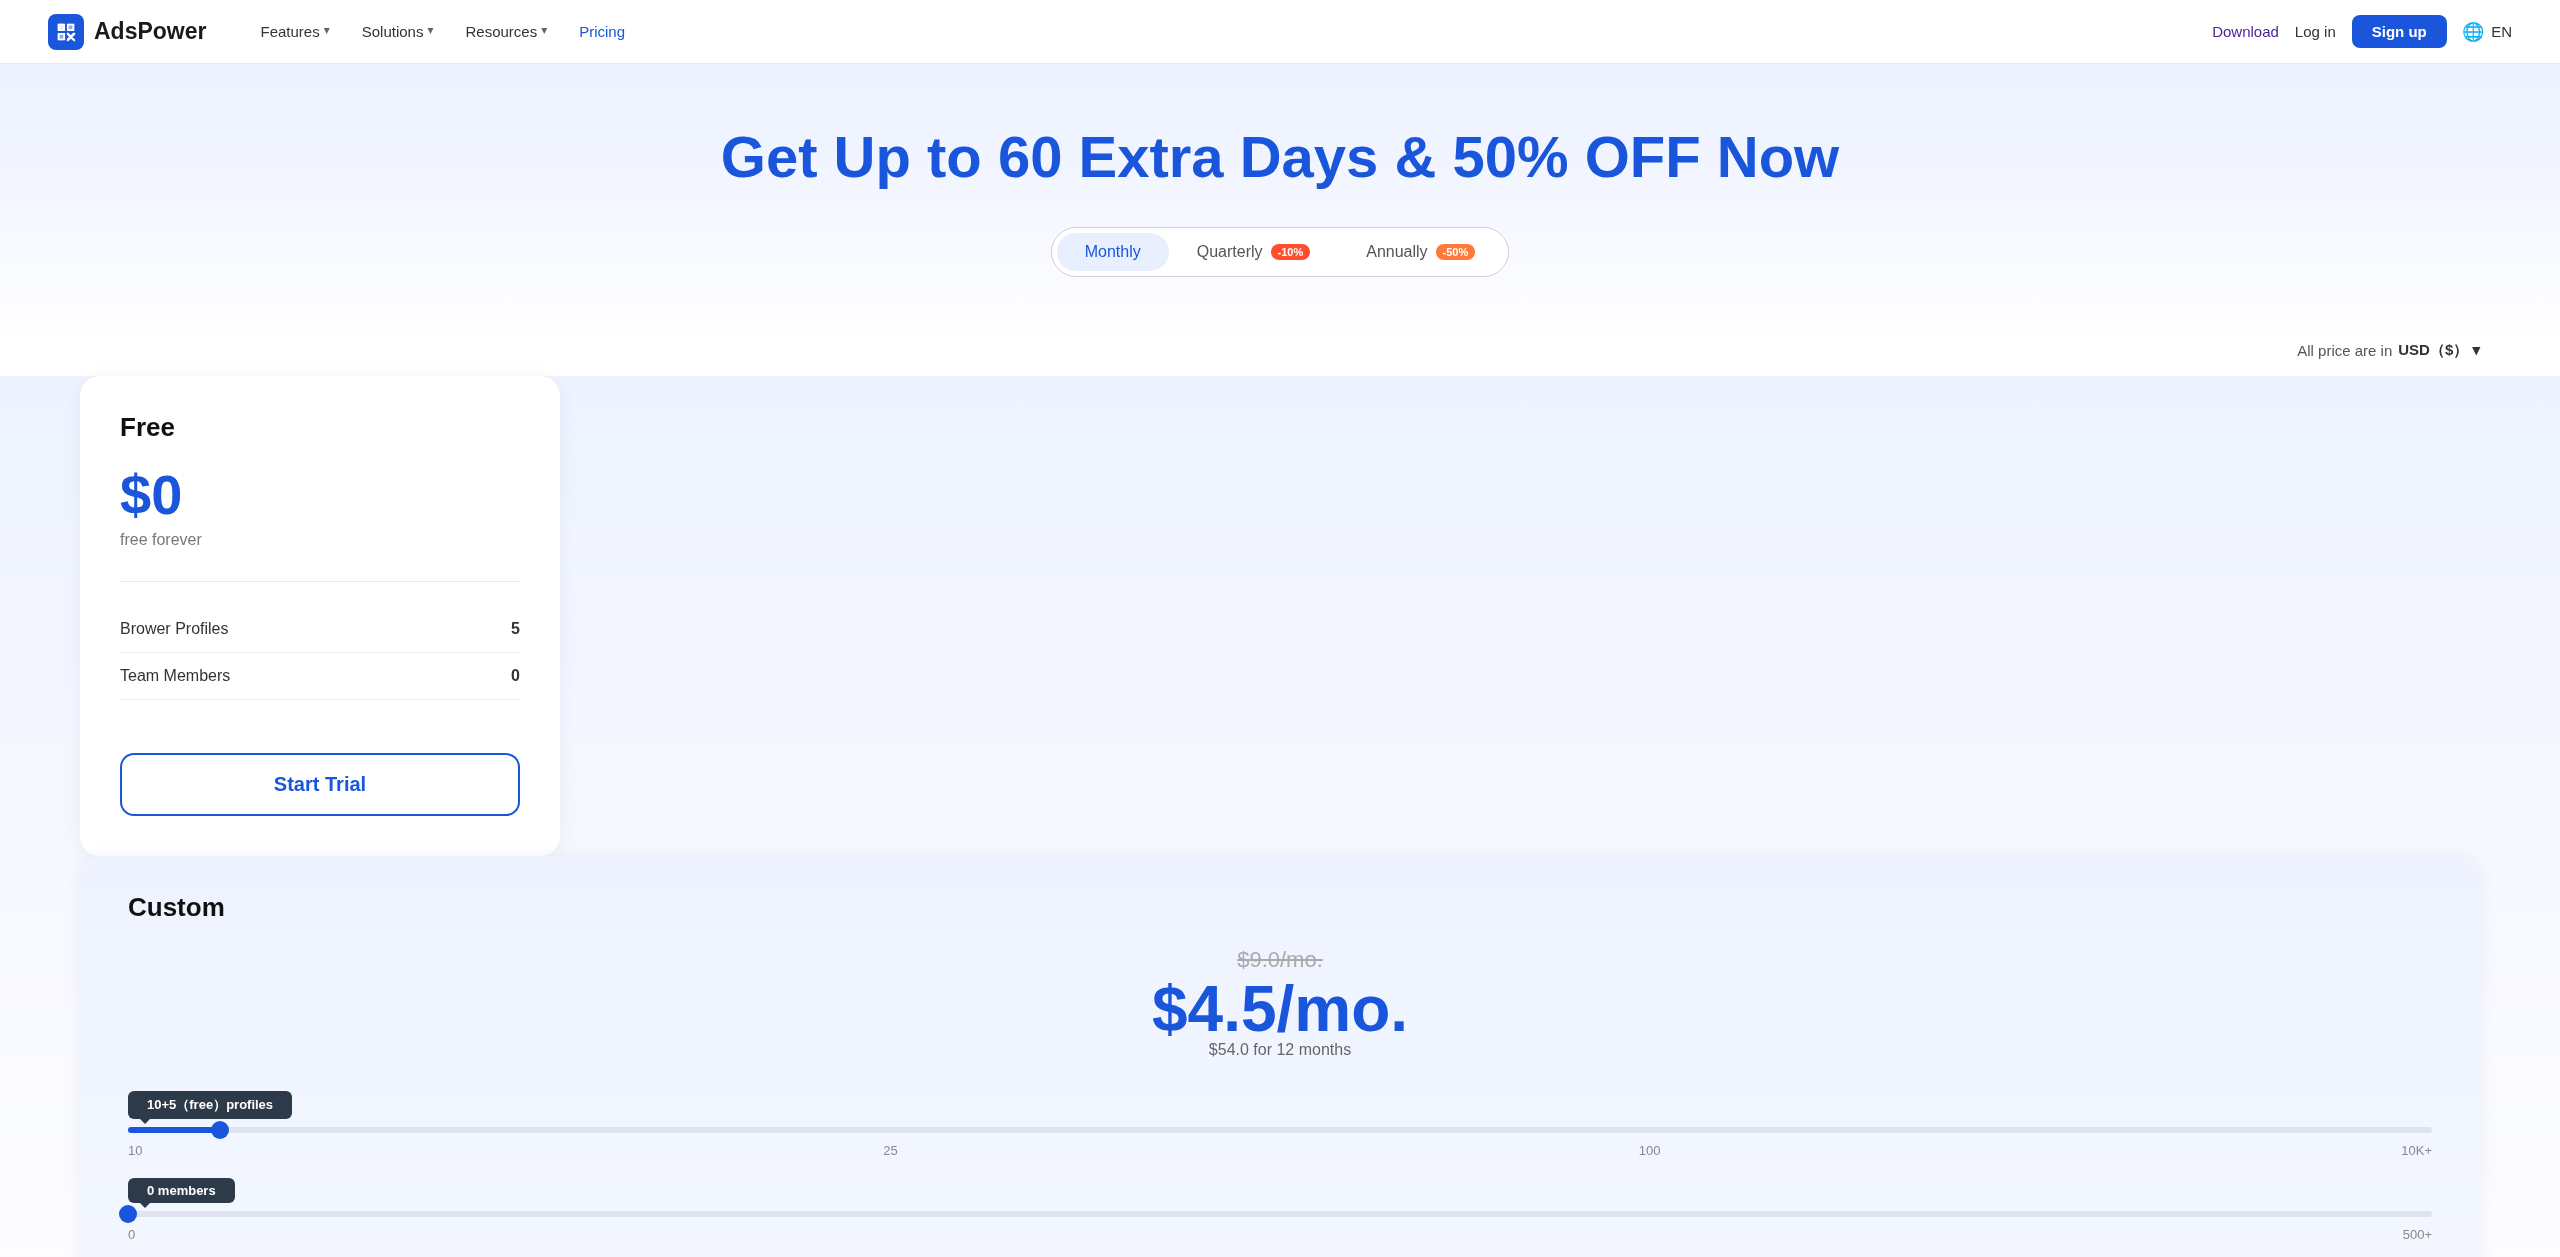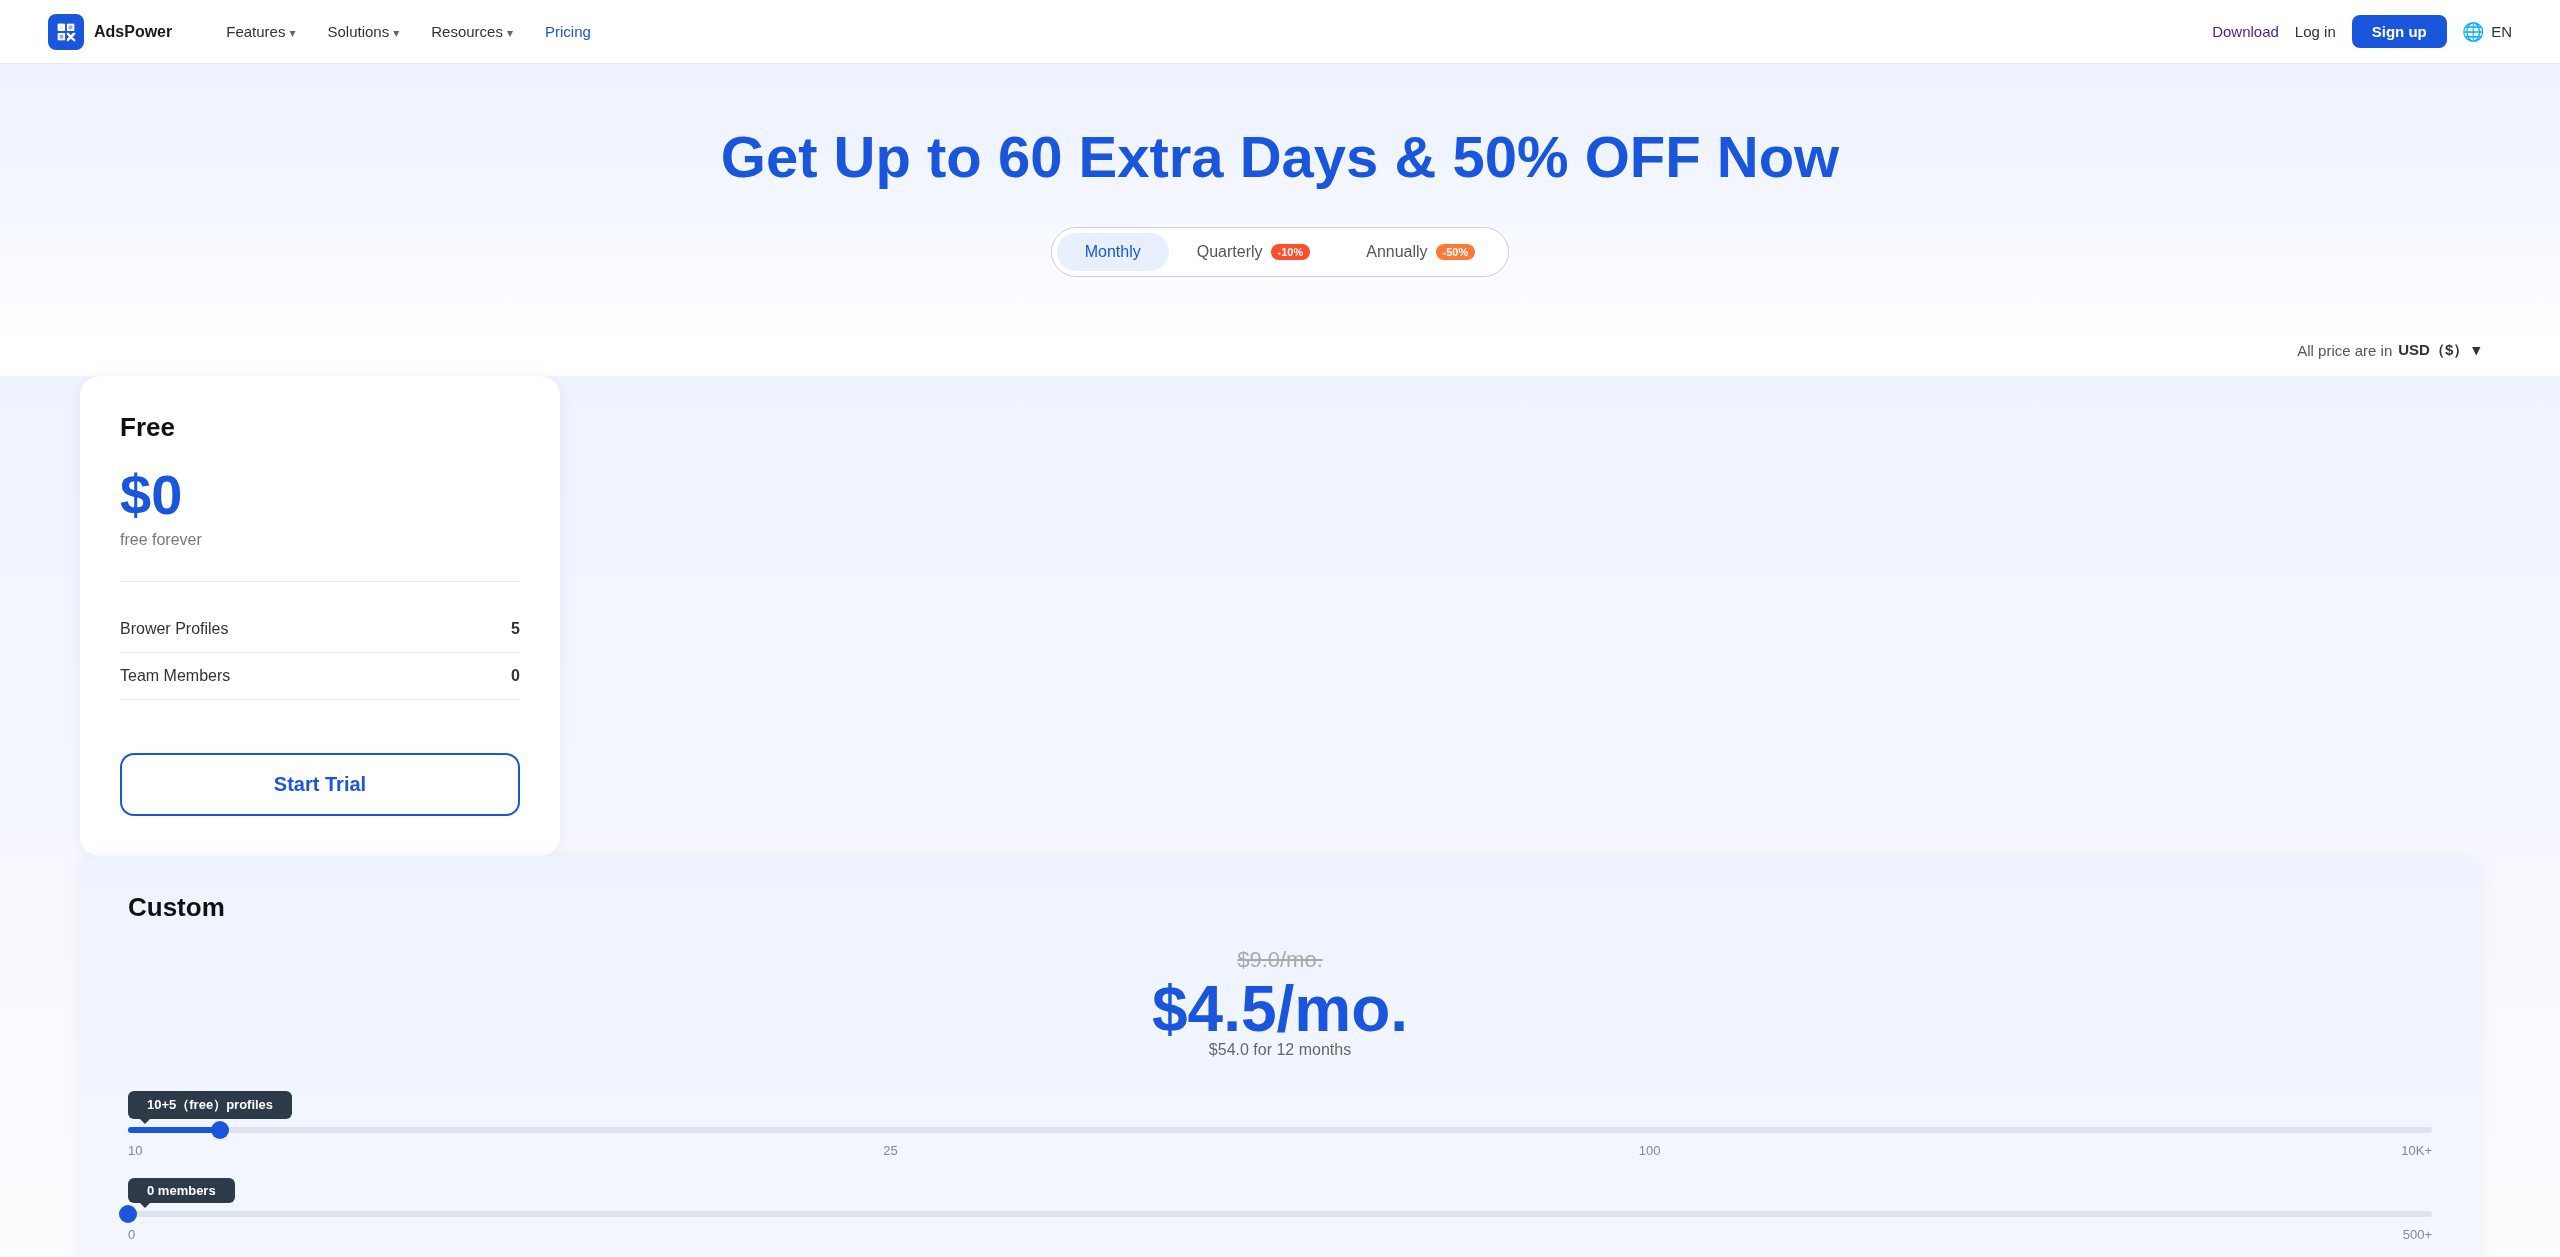--- a/index.html
+++ b/index.html
@@ -11,24 +11,24 @@
       padding: 0 48px; height: 64px; border-bottom: 1px solid #e8e8e8;
       background: #fff; position: sticky; top: 0; z-index: 100;
     }
     .nav-left { display: flex; align-items: center; gap: 40px; }
     .logo { display: flex; align-items: center; gap: 10px; text-decoration: none; }
     .logo-icon {
       width: 36px; height: 36px; background: #1a56db; border-radius: 8px;
       display: flex; align-items: center; justify-content: center;
     }
     .logo-icon svg { width: 22px; height: 22px; fill: #fff; }
-    .logo-text { font-size: 16px; font-weight: 700; color: #1a1a1a; }
+    .logo-text { font-size: 23px; font-weight: 700; color: #1a1a1a; }
     .nav-menu { display: flex; align-items: center; gap: 4px; }
     .nav-item {
-      display: flex; align-items: flex-end; gap: 4px; padding: 8px 14px;
+      display: flex; align-items: flex-start; gap: 4px; padding: 8px 14px;
       font-size: 15px; color: #333; cursor: pointer; border-radius: 6px;
       text-decoration: none; background: none; border: none; font-family: inherit;
     }
     .nav-item.active { color: #1a56db; }
     .nav-right { display: flex; align-items: center; gap: 16px; }
     .btn-download { font-size: 15px; color: #4c1d95; cursor: pointer; background: none; border: none; font-family: inherit; }
     .btn-login { font-size: 15px; color: #333; cursor: pointer; background: none; border: none; font-family: inherit; }
     .btn-signup {
       background: #1a56db; color: #fff; border: none; border-radius: 8px;
       padding: 8px 20px; font-size: 15px; font-weight: 600; cursor: pointer; font-family: inherit;

